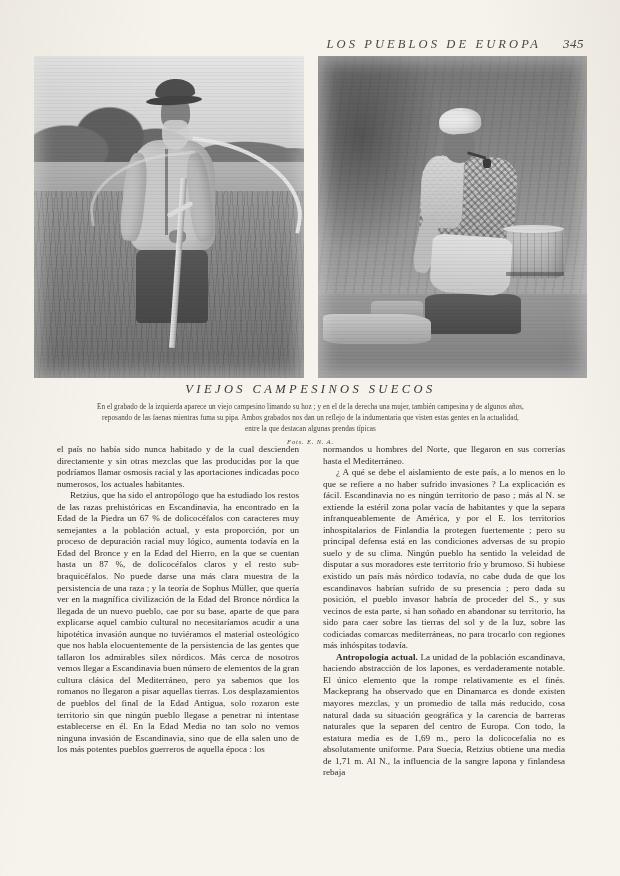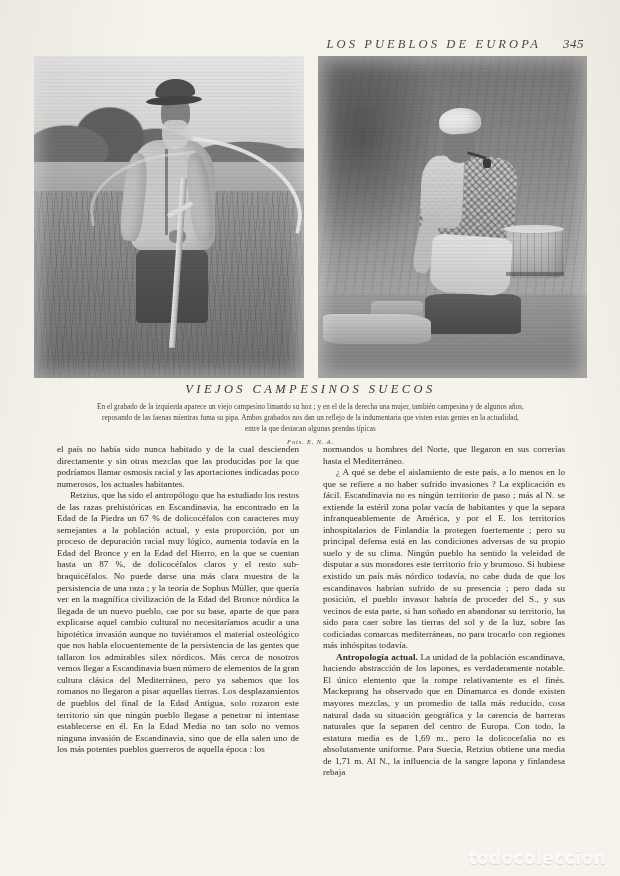--- a/index.html
+++ b/index.html
@@ -546,15 +546,14 @@
     </div>
 
     <div class="col">
       <p class="no-indent">normandos u hombres del Norte, que llegaron en sus correrías hasta el Mediterráneo.</p>
       <p>¿ A qué se debe el aislamiento de este país, a lo menos en lo que se refiere a no haber sufrido invasiones ? La explicación es fácil. Escandinavia no es ningún territorio de paso ; más al N. se extiende la estéril zona polar vacía de habitantes y que la separa infranqueablemente de América, y por el E. los territorios inhospitalarios de Finlandia la protegen fuertemente ; pero su principal defensa está en las condiciones adversas de su propio suelo y de su clima. Ningún pueblo ha sentido la veleidad de disputar a sus moradores este territorio frío y brumoso. Si hubiese existido un país más nórdico todavía, no cabe duda de que los escandinavos habrían sufrido de su presencia ; pero dada su posición, el pueblo invasor habría de proceder del S., y sus vecinos de esta parte, si han soñado en abandonar su territorio, ha sido para caer sobre las tierras del sol y de la luz, sobre las codiciadas comarcas mediterráneas, no para trocarlo con regiones más inhóspitas todavía.</p>
       <p><span class="lead">Antropología actual.</span> <span>La unidad de la población escandinava, haciendo abstracción de los lapones, es verdaderamente notable. El único elemento que la rompe relativamente es el finés. Mackeprang ha observado que en Dinamarca es donde existen mayores mezclas, y un promedio de talla más reducido, cosa natural dada su situación geográfica y la carencia de barreras naturales que la separen del centro de Europa. Con todo, la estatura media es de 1,69 m., pero la dolicocefalia no es absolutamente uniforme. Para Suecia, Retzius obtiene una media de 1,71 m. Al N., la influencia de la sangre lapona y finlandesa rebaja</span></p>
     </div>
 
   </div>
 
-  <div class="watermark">todocoleccion</div>
 
 </div>
 
 </body></html>

